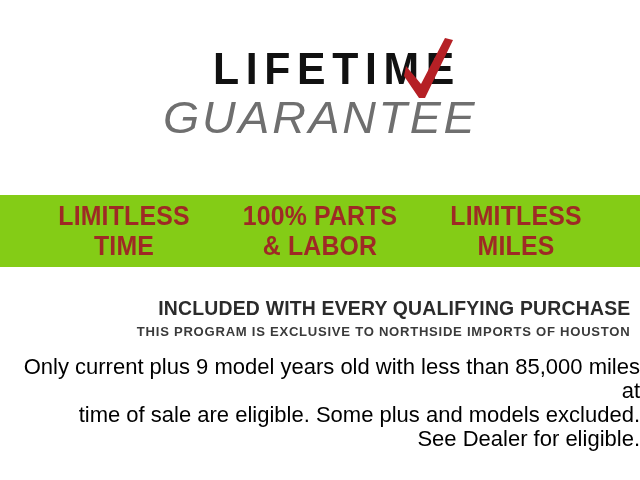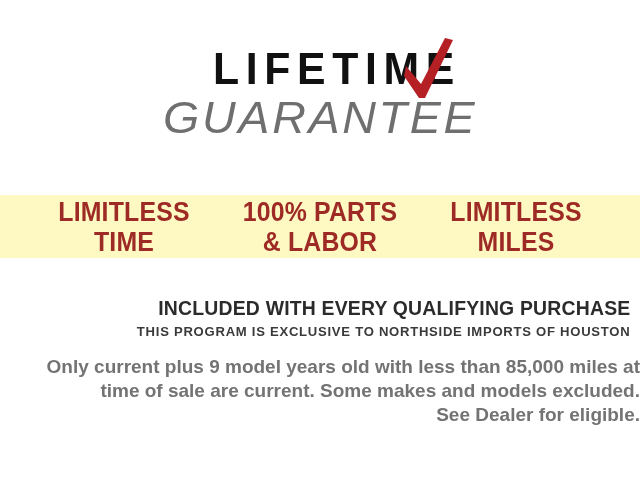--- a/index.html
+++ b/index.html
@@ -74,22 +74,22 @@
     white-space: nowrap;
     margin-top: 2px;
   }
 
   
   .band {
     position: absolute;
     left: 0;
     top: 195px;
     width: 640px;
-    height: 63px;
-    background: #fef9c3;
+    height: 72px;
+    background: #84cc16;
     display: flex;
     align-items: center;
     justify-content: space-between;
     box-sizing: border-box;
     padding: 0 26px;
   }
 
   .band-col {
     flex: 1 1 0;
     text-align: center;
@@ -131,24 +131,24 @@
     font-size: 13.5px;
     line-height: 19px;
     letter-spacing: 0.75px;
     color: #3a3a3a;
     margin-top: 2px;
     transform: scaleX(0.97);
   }
 
   .fineprint {
     font-family: "Liberation Sans", sans-serif;
-    font-weight: 700;
-    font-size: 19px;
+    font-weight: 400;
+    font-size: 22px;
     line-height: 24px;
-    color: #737373;
+    color: #000000;
     margin-top: 14px;
   }
 
   .fineprint span {
     display: block;
   }
 </style>
 </head>
 <body>
 
@@ -177,18 +177,18 @@
       <span class="l1">LIMITLESS</span>
       <span class="l2">MILES</span>
     </div>
   </div>
 
   <div class="lower">
     <div class="headline">INCLUDED WITH EVERY QUALIFYING PURCHASE</div>
     <div class="subhead">THIS PROGRAM IS EXCLUSIVE TO NORTHSIDE IMPORTS OF HOUSTON</div>
     <div class="fineprint">
       <span>Only current plus 9 model years old with less than 85,000 miles at</span>
-      <span>time of sale are current. Some makes and models excluded.</span>
+      <span>time of sale are eligible. Some plus and models excluded.</span>
       <span>See Dealer for eligible.</span>
     </div>
   </div>
 
 </div>
 
 </body></html>

